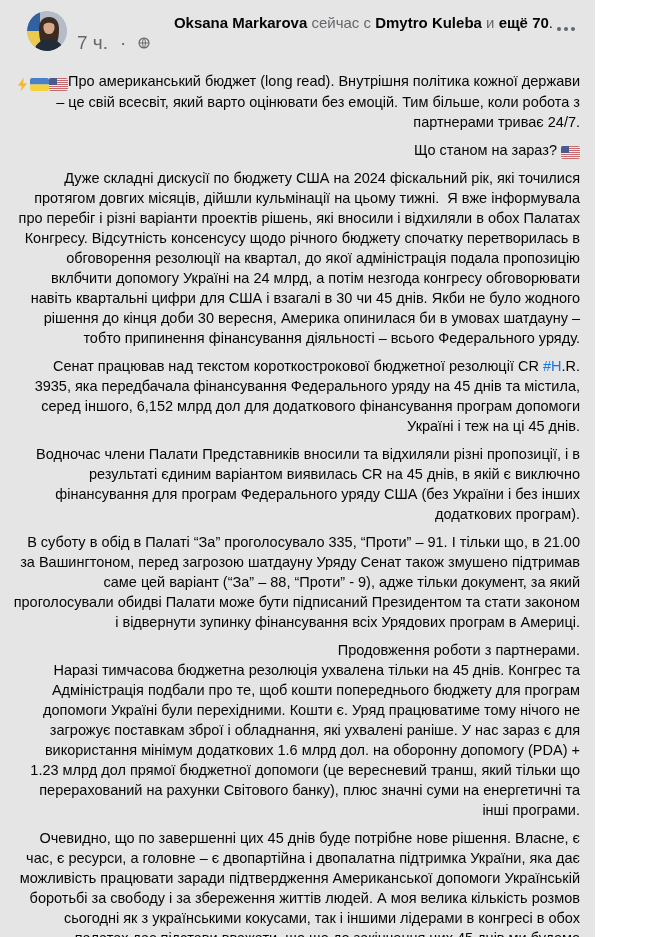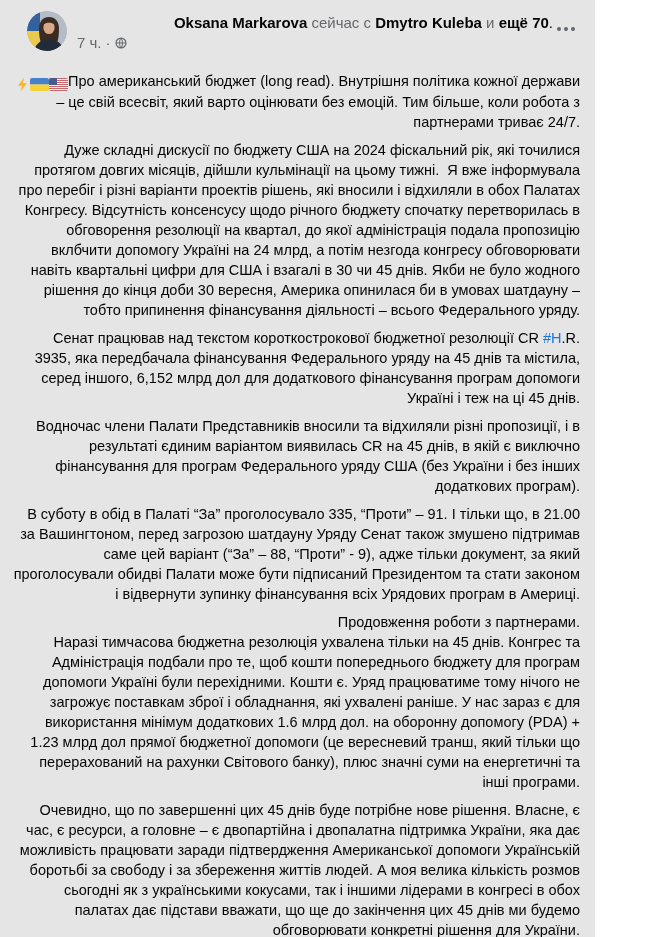--- a/index.html
+++ b/index.html
@@ -41,26 +41,26 @@
     padding-top: 2px;
   }
   .name-line {
     font-size: 15px;
     line-height: 19px;
     color: #050505;
   }
   .name-line .bold { font-weight: bold; cursor: pointer; }
   .name-line .gray { color: #65676b; font-weight: normal; }
   .meta-line {
-    font-size: 15px;
+    font-size: 19px;
     line-height: 17px;
     color: #65676b;
     display: flex;
     align-items: center;
-    gap: 4px;
+    gap: 12px;
     margin-top: 2px;
   }
   .meta-line .globe { display: inline-flex; align-items: center; }
   .menu-button {
     display: flex;
     align-items: center;
     gap: 3px;
     padding: 10px 4px;
     margin-top: 6px;
     cursor: pointer;
@@ -155,20 +155,33 @@
               <rect y="2" width="19" height="1"></rect>
               <rect y="4" width="19" height="1"></rect>
               <rect y="6" width="19" height="1"></rect>
               <rect y="8" width="19" height="1"></rect>
               <rect y="10" width="19" height="1"></rect>
               <rect y="12" width="19" height="1"></rect>
             </g>
             <rect width="8" height="7" fill="#4a5a8c"></rect>
           </svg></span><span class="txt">Про американський бюджет (long read). Внутрішня політика кожної держави – це свій всесвіт, який варто оцінювати без емоцій. Тим більше, коли робота з партнерами триває 24/7.</span></p>
 
+    <p><span class="txt">Що станом на зараз? </span><span class="inline-icon"><svg class="flag" width="19" height="13" viewBox="0 0 19 13">
+            <rect width="19" height="13" fill="#eeeeee"></rect>
+            <g fill="#c46a6f">
+              <rect y="0" width="19" height="1"></rect>
+              <rect y="2" width="19" height="1"></rect>
+              <rect y="4" width="19" height="1"></rect>
+              <rect y="6" width="19" height="1"></rect>
+              <rect y="8" width="19" height="1"></rect>
+              <rect y="10" width="19" height="1"></rect>
+              <rect y="12" width="19" height="1"></rect>
+            </g>
+            <rect width="8" height="7" fill="#4a5a8c"></rect>
+          </svg></span></p>
 
     <p><span class="txt">Дуже складні дискусії по бюджету США на 2024 фіскальний рік, які точилися протягом довгих місяців, дійшли кульмінації на цьому тижні.  Я вже інформувала про перебіг і різні варіанти проектів рішень, які вносили і відхиляли в обох Палатах Конгресу. Відсутність консенсусу щодо річного бюджету спочатку перетворилась в обговорення резолюції на квартал, до якої адміністрація подала пропозицію вклбчити допомогу Україні на 24 млрд, а потім незгода конгресу обговорювати навіть квартальні цифри для США і взагалі в 30 чи 45 днів. Якби не було жодного рішення до кінця доби 30 вересня, Америка опинилася би в умовах шатдауну – тобто припинення фінансування діяльності – всього Федерального уряду.</span></p>
 
     <p><span class="txt">Сенат працював над текстом короткострокової бюджетної резолюції CR </span><a class="hashtag">#H</a><span class="txt">.R. 3935, яка передбачала фінансування Федерального уряду на 45 днів та містила, серед іншого, 6,152 млрд дол для додаткового фінансування програм допомоги Україні і теж на ці 45 днів.</span></p>
 
     <p><span class="txt">Водночас члени Палати Представників вносили та відхиляли різні пропозиції, і в результаті єдиним варіантом виявилась CR на 45 днів, в якій є виключно фінансування для програм Федерального уряду США (без України і без інших додаткових програм).</span></p>
 
     <p><span class="txt">В суботу в обід в Палаті “За” проголосувало 335, “Проти” – 91. І тільки що, в 21.00 за Вашингтоном, перед загрозою шатдауну Уряду Сенат також змушено підтримав саме цей варіант (“За” – 88, “Проти” - 9), адже тільки документ, за який проголосували обидві Палати може бути підписаний Президентом та стати законом і відвернути зупинку фінансування всіх Урядових програм в Америці.</span></p>
 
 

